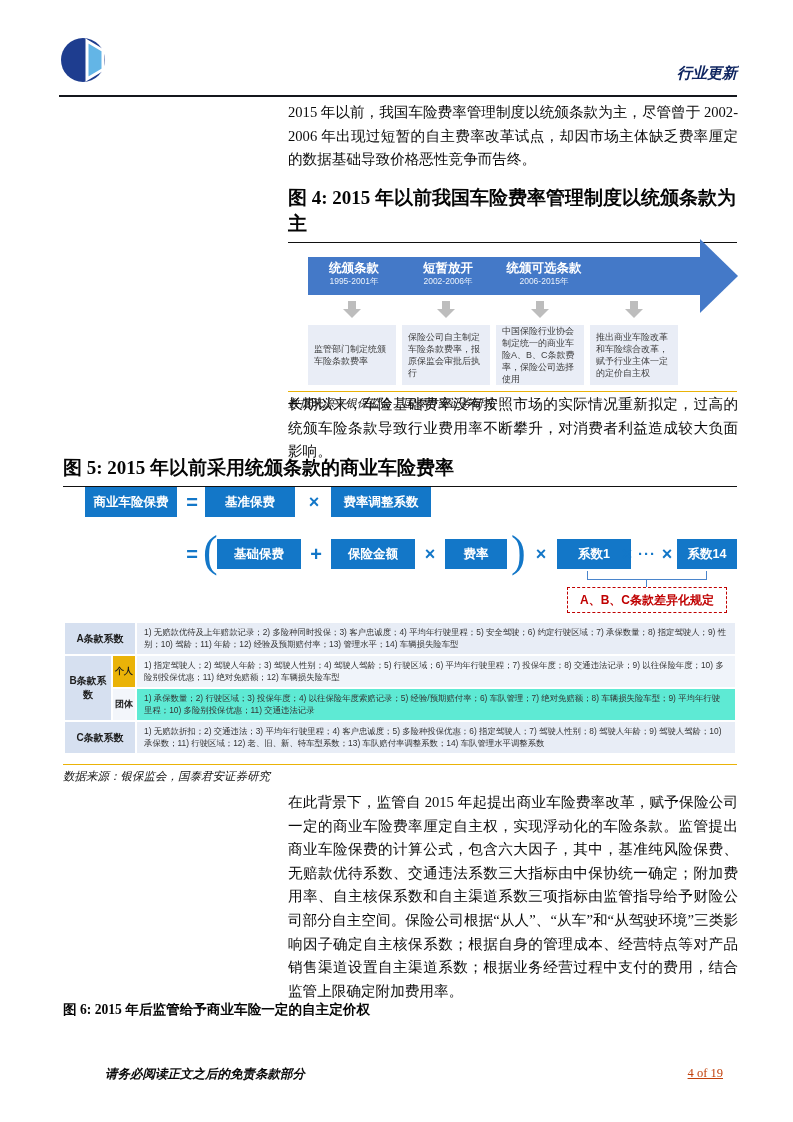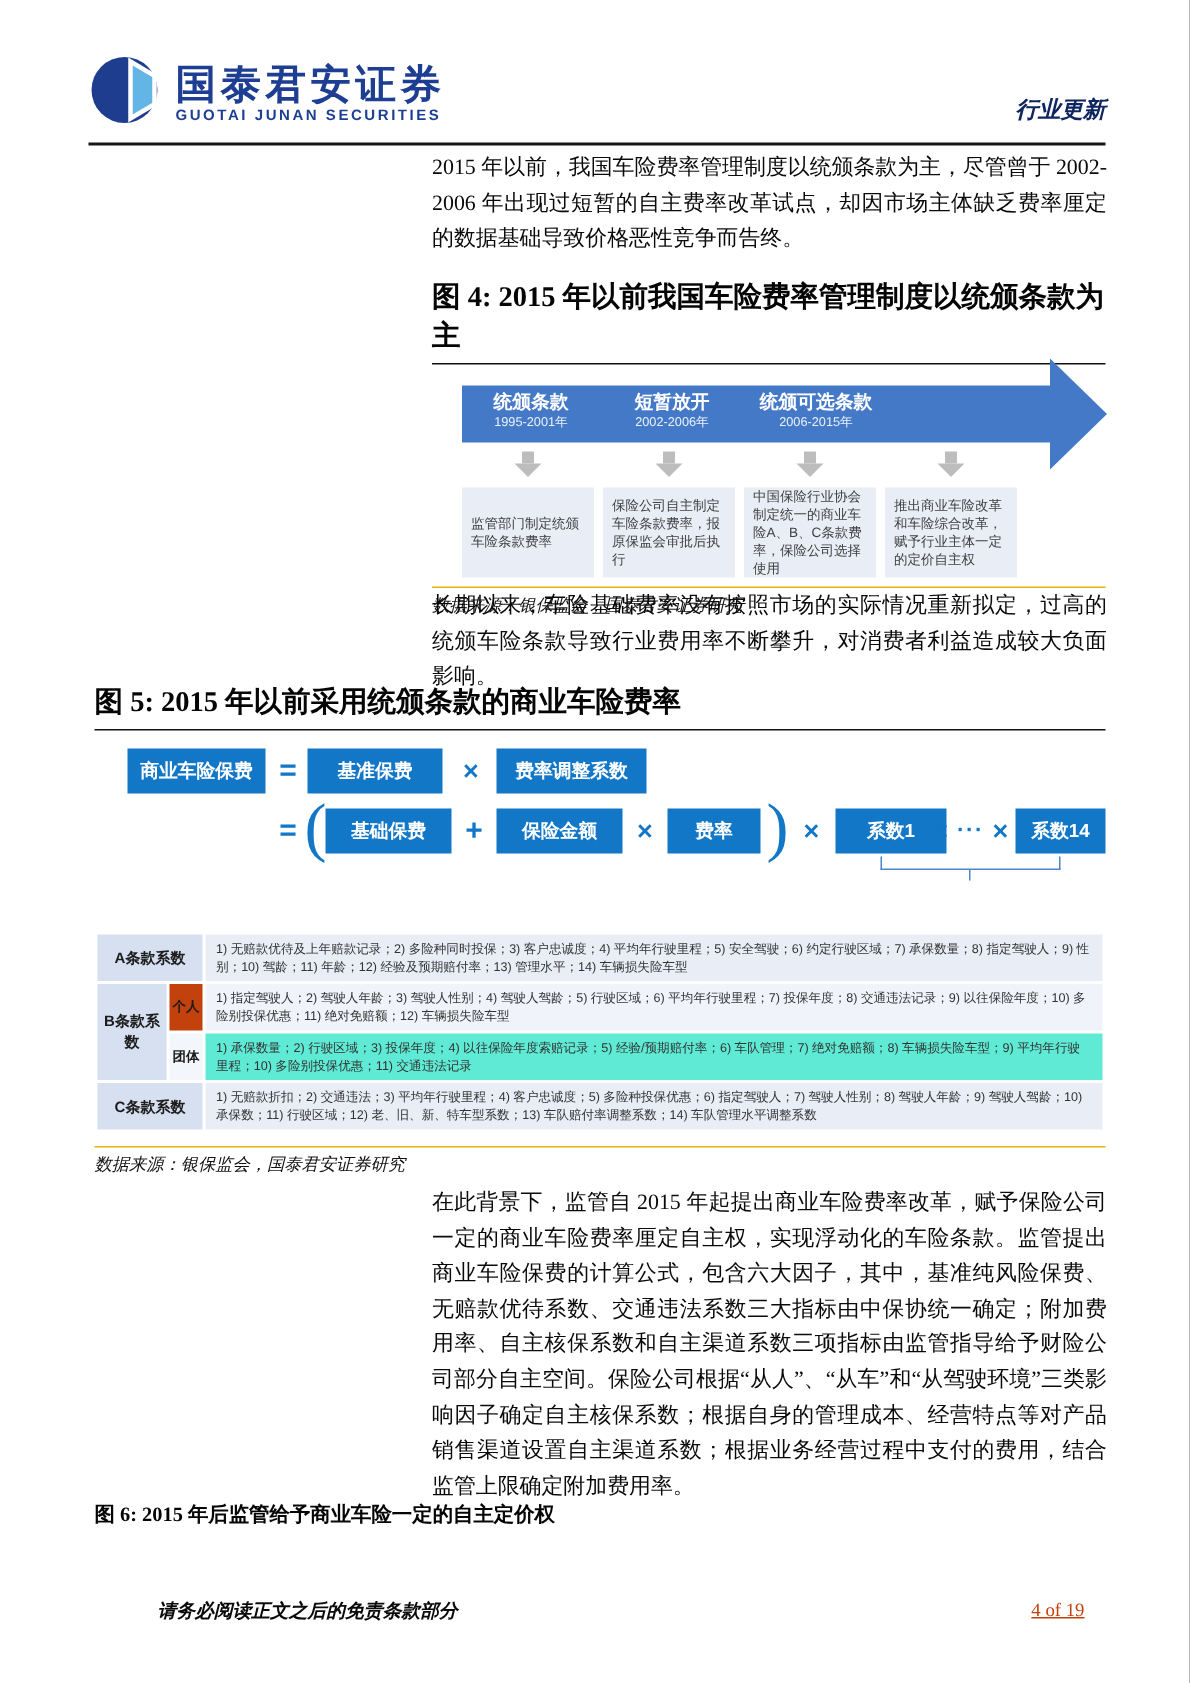--- a/index.html
+++ b/index.html
@@ -74,39 +74,39 @@
           font-size:12.5px; display:flex; align-items:center; justify-content:center;
           white-space:nowrap; }
   .op { position:absolute; height:30px; line-height:30px; text-align:center; color:#1377C8;
         font-family:"Liberation Sans","DejaVu Sans",sans-serif; font-weight:bold; }
   .op.eq { font-size:20px; }
   .op.tm { font-size:18px; }
   .op.pl { font-size:20px; }
   .op.el { font-size:15px; letter-spacing:1px; }
   .paren { position:absolute; top:40px; font-size:44px; line-height:50px; color:#1377C8;
            font-family:"Liberation Serif", serif; font-weight:normal; }
-  .row1 { top:12px; } .row2 { top:52px; }
+  .row1 { top:0; } .row2 { top:52px; }
   .brace { position:absolute; left:524px; top:84px; width:120px; height:9px;
            border-left:1.2px solid #4a85cc; border-right:1.2px solid #4a85cc;
            border-bottom:1.2px solid #4a85cc; }
   .brace-stub { position:absolute; left:583px; top:93px; width:0; height:7px;
                 border-left:1.2px solid #4a85cc; }
   .callout { position:absolute; left:504px; top:100px; width:160px; height:26px;
              border:1.6px dashed #C00000; color:#C00000; font-weight:bold; font-size:12px;
              font-family:"Liberation Sans","DejaVu Sans",sans-serif;
              display:flex; align-items:center; justify-content:center; white-space:nowrap; }
   table.coef { width:100%; border-collapse:separate; border-spacing:2px; }
   table.coef td { vertical-align:middle; }
   td.lbl { width:46px; background:#D6E0F0; font-family:"Liberation Sans",sans-serif;
            font-weight:bold; font-size:10px; text-align:center; color:#1c1c1c; padding:3px 2px; }
   td.sub { width:22px; font-family:"Liberation Sans",sans-serif; font-weight:bold;
            font-size:9px; line-height:10.5px; text-align:center; color:#1c1c1c; padding:2px 1px; }
   td.cnt { font-family:"Liberation Sans","DejaVu Sans",sans-serif; font-size:8.4px;
            line-height:11.5px; color:#333; padding:4px 7px; text-align:left; }
-  .bgA { background:#E8EDF6; } .bgB1 { background:#F0F4FA; } .bgB1s { background:#c2410c; }
+  .bgA { background:#E8EDF6; } .bgB1 { background:#F0F4FA; } .bgB1s { background:#eab308; }
   .bgB2 { background:#5eead4; } .bgB2s { background:#F3F6FB; } .bgC { background:#E8EDF6; }
   .fig5 .fig-source { margin-top:9px; }
 
   
   .fig6-title { position:absolute; left:63px; top:1001px; width:674px;
                 font-size:13.6px; font-weight:bold; color:#050505; }
 
   
   .footer-disclaimer { position:absolute; left:105px; top:1066px; font-size:12.5px;
                        font-weight:bold; font-style:italic; color:#0a0a0a; }
@@ -116,24 +116,20 @@
 <body>
 
 <div class="page">
 
   <div class="header">
     <div class="logo-row">
       <svg class="logo-mark" viewBox="0 0 48 48">
         <circle cx="24" cy="24" r="22" fill="#1E3D8F"></circle>
         <polygon points="28,5 44,14.5 44,33.5 28,43" fill="#63B5E6" stroke="#ffffff" stroke-width="3"></polygon>
       </svg>
-      <div class="logo-text">
-        <div class="logo-cn">国泰君安证券</div>
-        <div class="logo-en">GUOTAI JUNAN SECURITIES</div>
-      </div>
     </div>
     <div class="header-tag">行业更新</div>
   </div>
   <div class="header-rule"></div>
 
   <div class="para p1">2015 年以前，我国车险费率管理制度以统颁条款为主，尽管曾于 2002-2006 年出现过短暂的自主费率改革试点，却因市场主体缺乏费率厘定的数据基础导致价格恶性竞争而告终。</div>
 
   <div class="fig4">
     <div class="fig-title">图 4: 2015 年以前我国车险费率管理制度以统颁条款为主</div>
     <div class="fig4-canvas">
@@ -189,20 +185,21 @@
       <div class="paren" style="left:448px;">)</div>
       <div class="op tm row2" style="left:466px;width:24px;">×</div>
       <div class="fbox row2" style="left:494px;width:74px;">系数1</div>
       <div class="op tm row2" style="left:556px;width:16px;">×</div>
       <div class="op el row2" style="left:572px;width:24px;">···</div>
       <div class="op tm row2" style="left:596px;width:16px;">×</div>
       <div class="fbox row2" style="left:614px;width:60px;">系数14</div>
 
       <div class="brace"></div>
       <div class="brace-stub"></div>
+      <div class="callout">A、B、C条款差异化规定</div>
     </div>
 
     <table class="coef">
       <tbody>
           <tr>
         <td class="lbl" colspan="2">A条款系数</td>
         <td class="cnt bgA">1) 无赔款优待及上年赔款记录；2) 多险种同时投保；3) 客户忠诚度；4) 平均年行驶里程；5) 安全驾驶；6) 约定行驶区域；7) 承保数量；8) 指定驾驶人；9) 性别；10) 驾龄；11) 年龄；12) 经验及预期赔付率；13) 管理水平；14) 车辆损失险车型</td>
       </tr>
       <tr>
         <td class="lbl" rowspan="2">B条款系数</td>

